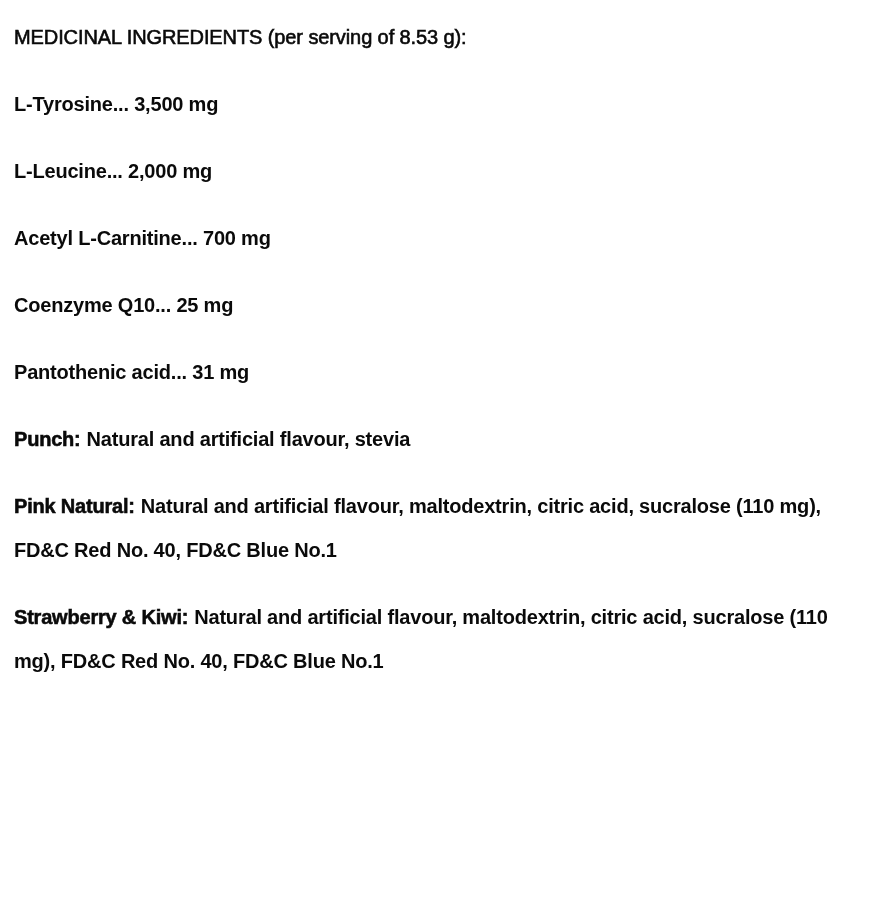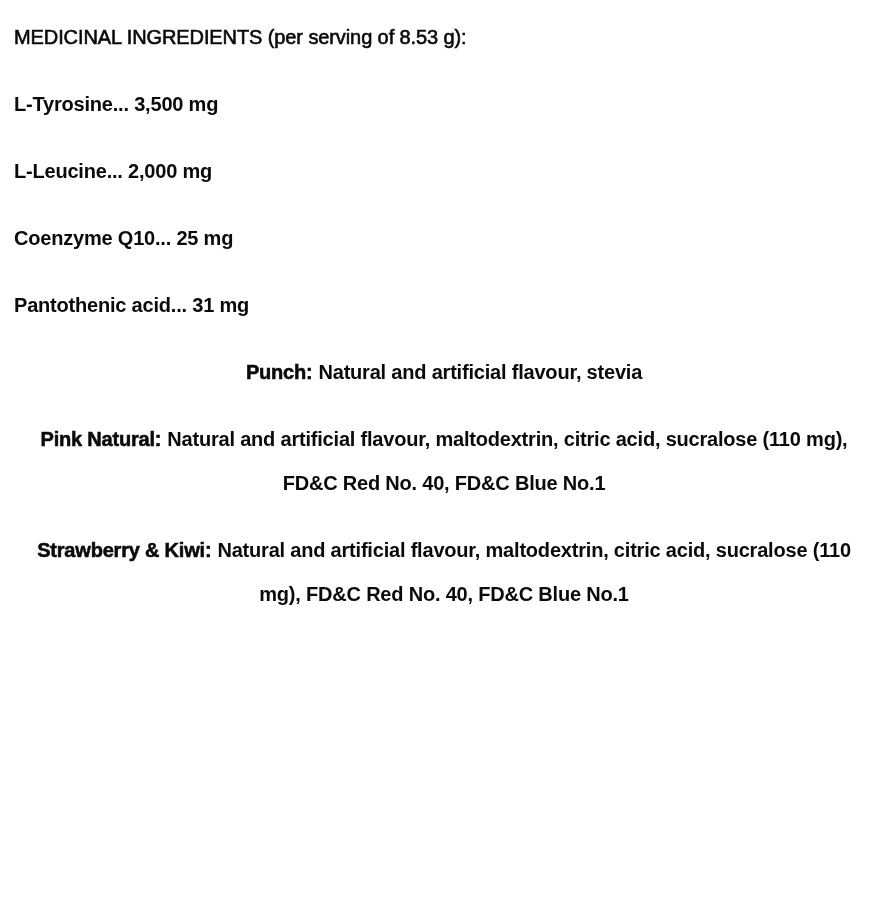--- a/index.html
+++ b/index.html
@@ -37,35 +37,35 @@
   }
 
   .flavour-label {
     font-weight: 700;
     -webkit-text-stroke: 0.55px #0a0a0a;
     margin-right: 0.3em;
   }
 
   .flavour-para {
     max-width: 860px;
-    text-align: center;
   }
 </style>
 </head>
 <body>
 
 <div class="label-panel">
 
   <div class="line section-header">MEDICINAL INGREDIENTS (per serving of 8.53 g):</div>
 
   <div class="line">L-Tyrosine... 3,500 mg</div>
 
   <div class="line">L-Leucine... 2,000 mg</div>
 
 
+  <div class="line">Acetyl L-Carnitine... 700 mg</div>
 
 
   <div class="line">Coenzyme Q10... 25 mg</div>
 
   <div class="line">Pantothenic acid... 31 mg</div>
 
 
   <div class="line flavour-para">
     <span class="flavour-label">Punch:</span><span>Natural and artificial flavour, stevia</span>
   </div>

